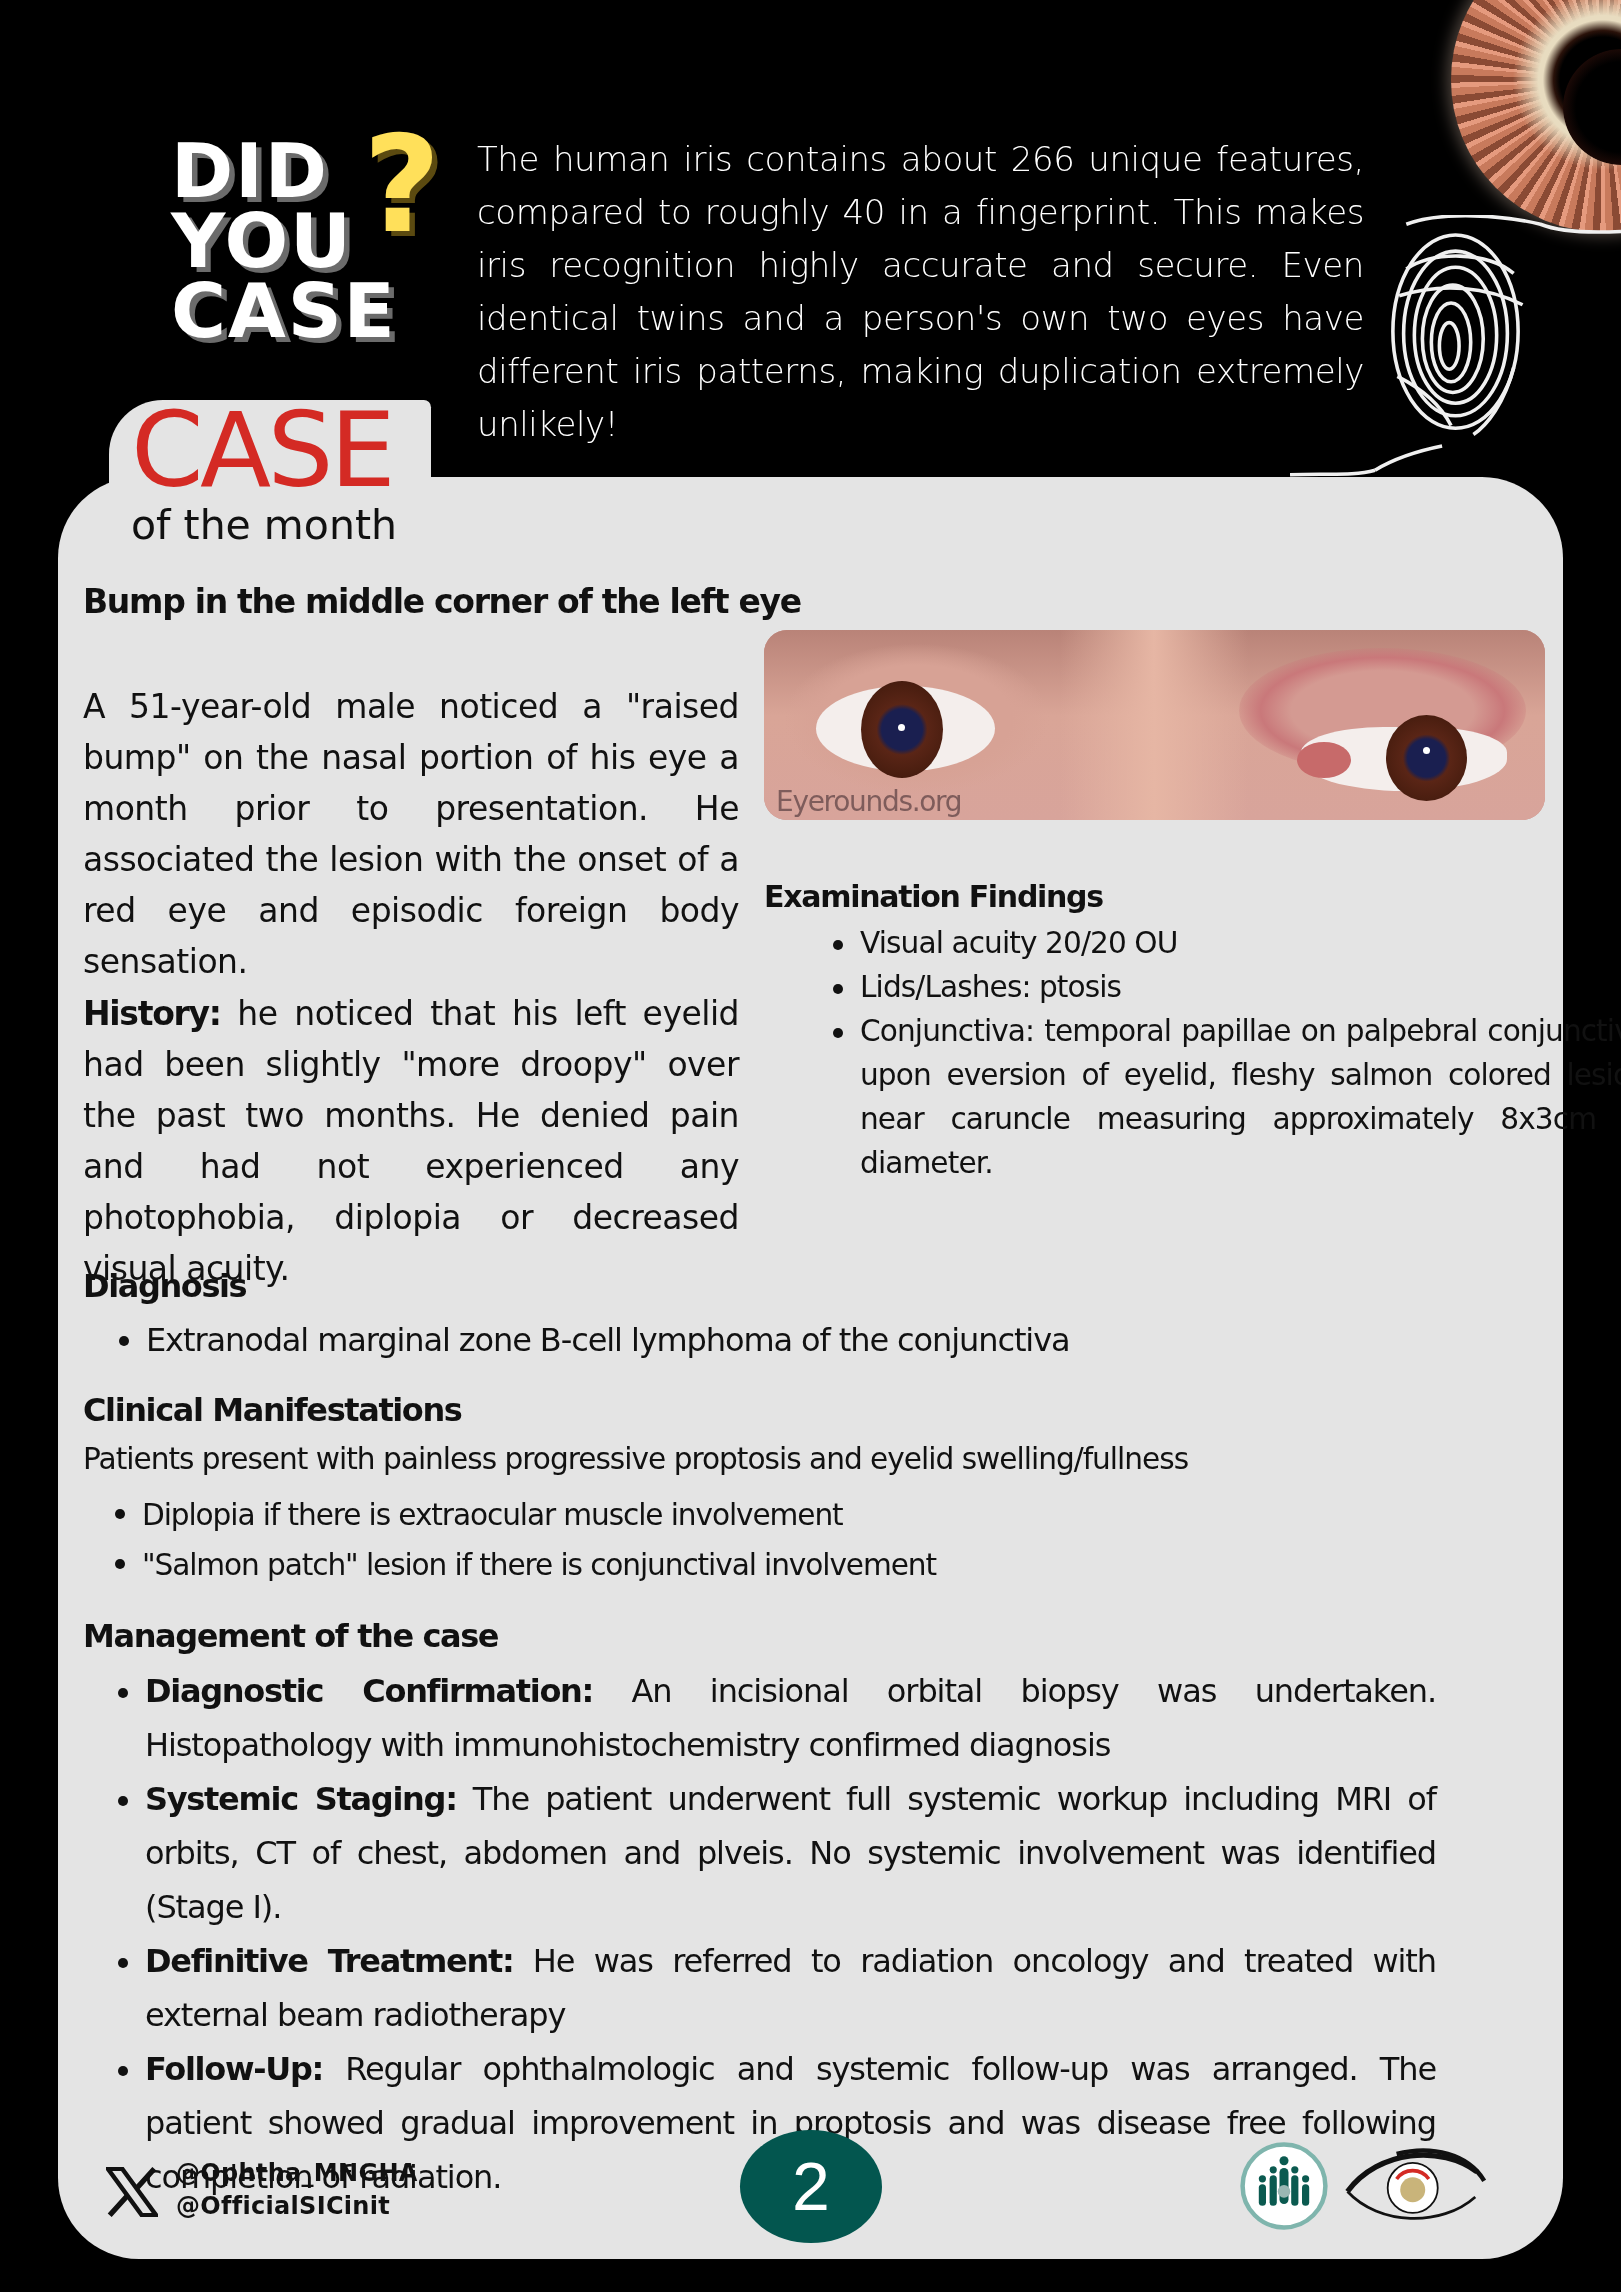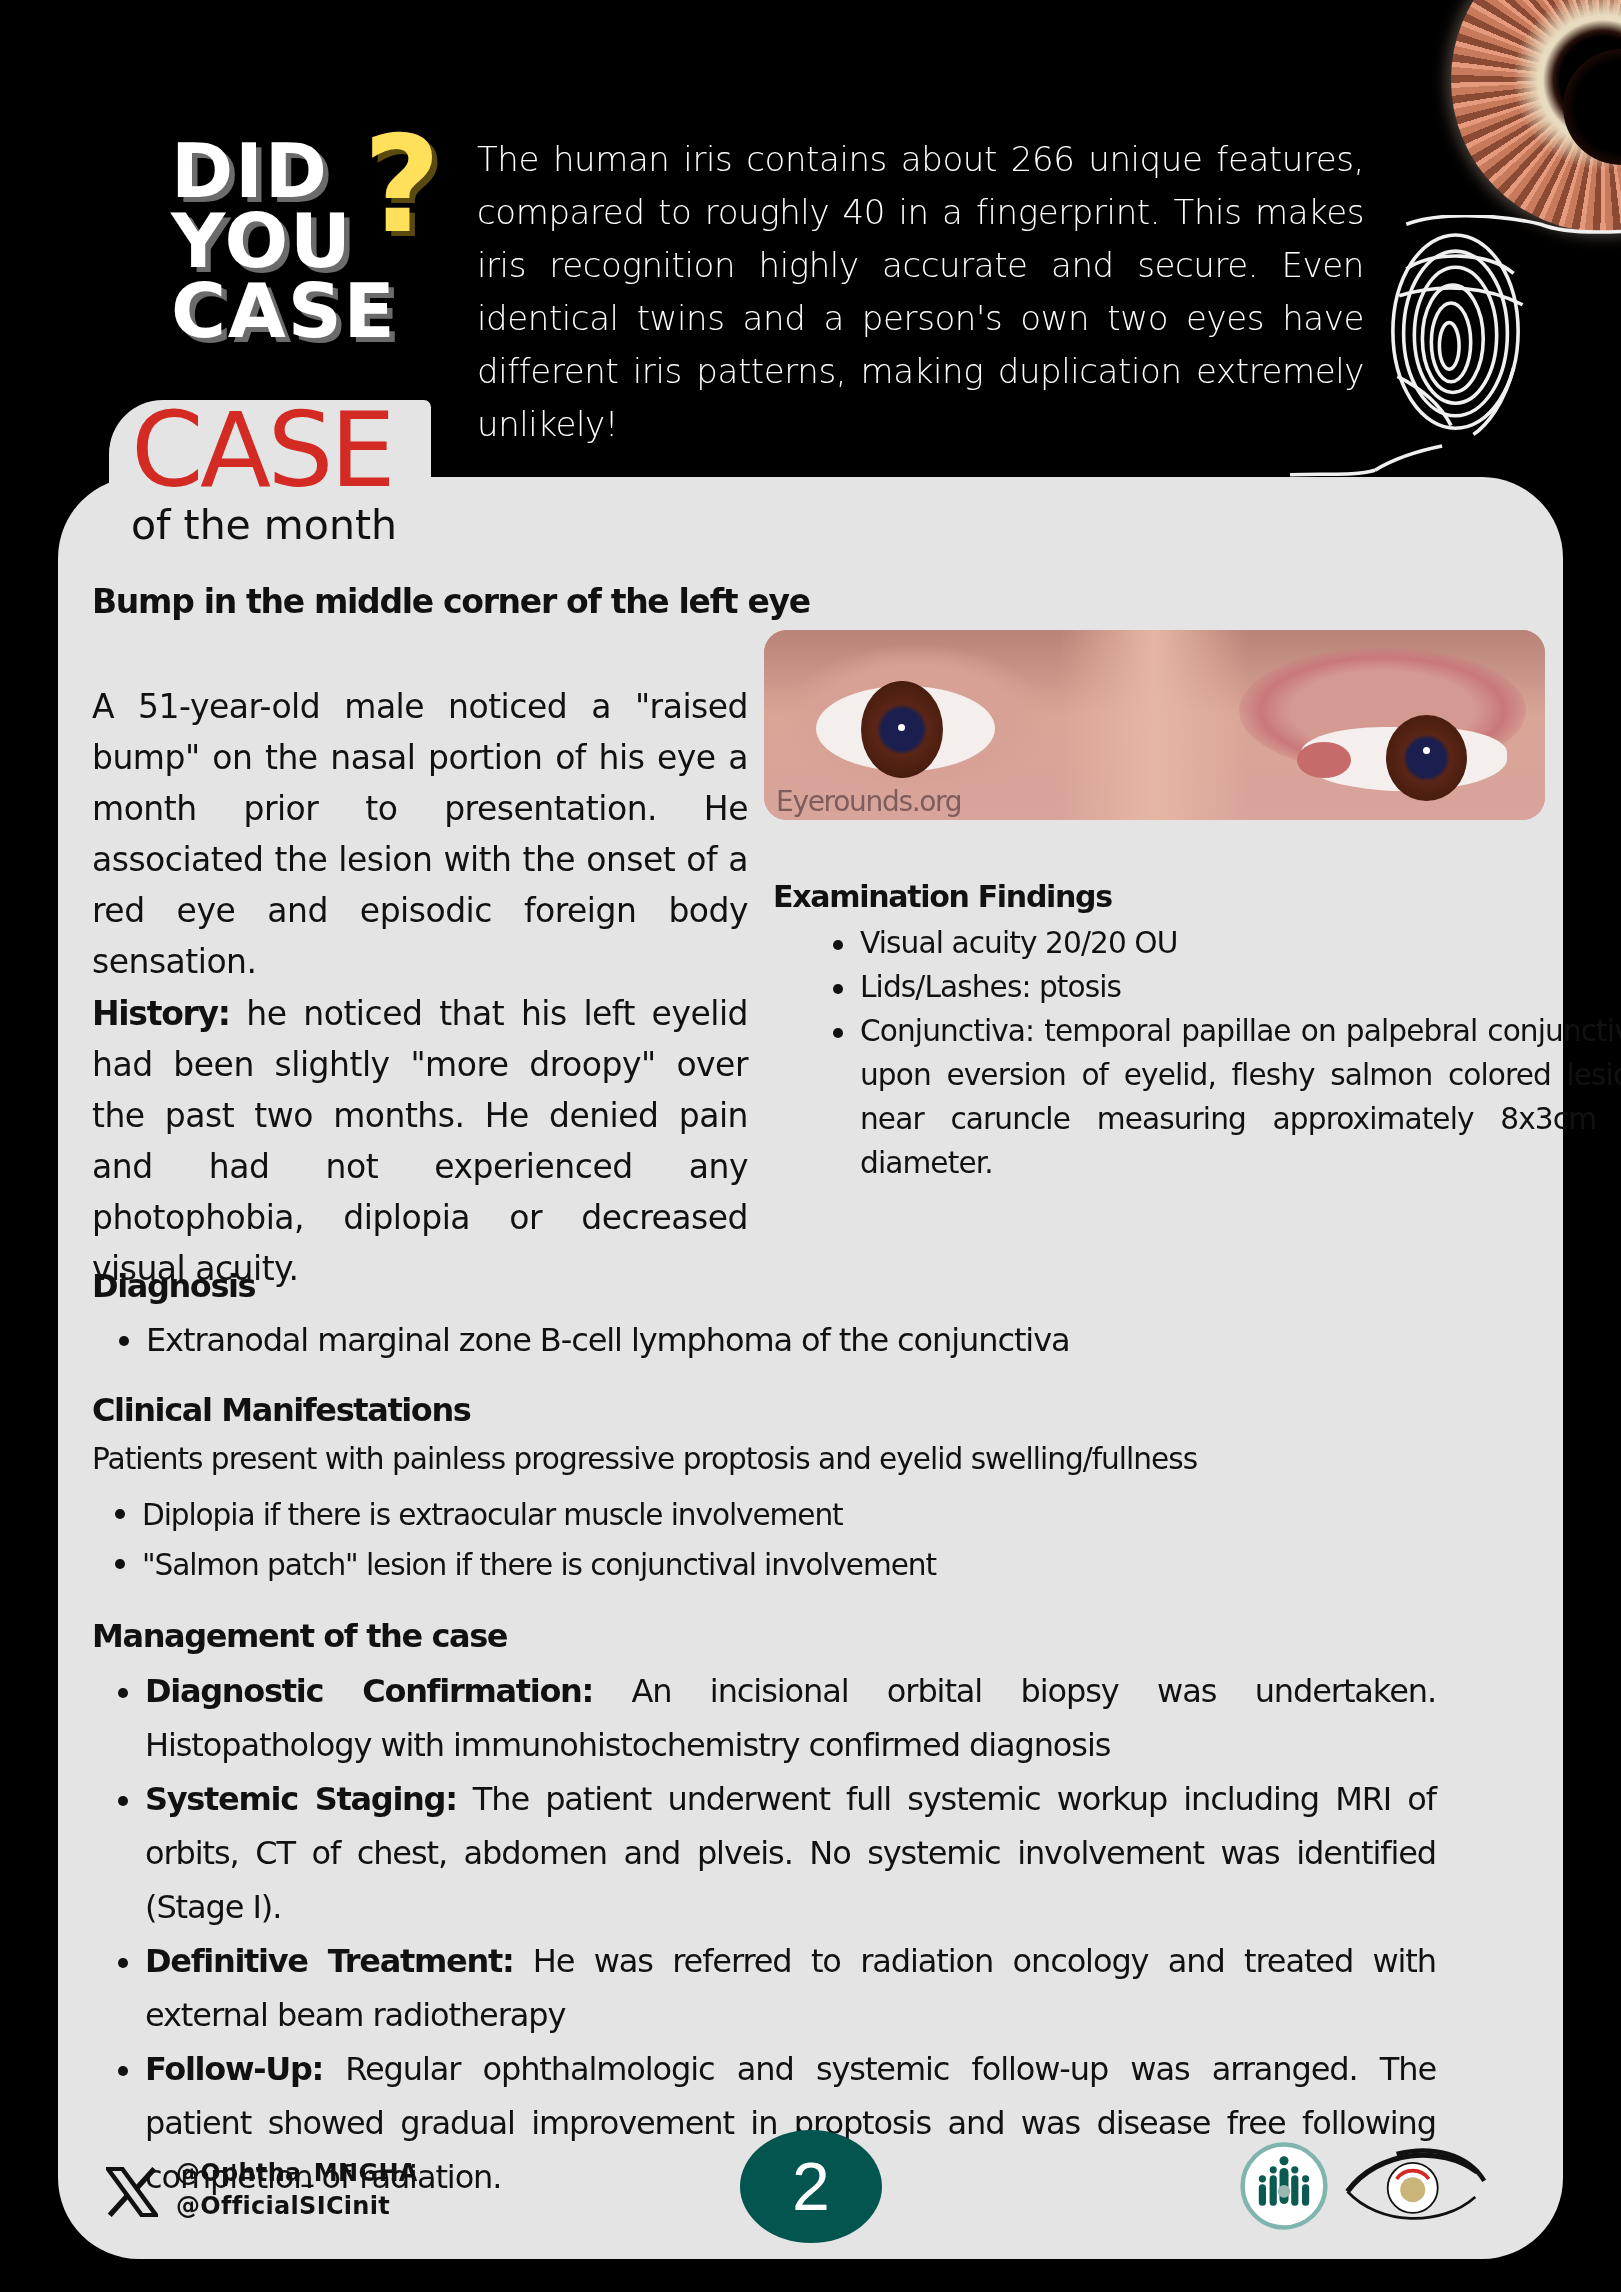--- a/index.html
+++ b/index.html
@@ -47,21 +47,21 @@
     background:#e4e4e4; border-radius:54px 7.2px 0 0;
   }
   .case-word {
     position:absolute; left:115px; top:392px; font-family:"DejaVu Sans", sans-serif;
     font-weight:normal; font-size:104px; line-height:116px; color:#d42a24; letter-spacing:-3.6px;margin-left:16px;
   }
   .case-sub {
     position:absolute; left:131px; top:498px; font-family:"DejaVu Sans", sans-serif;
     font-size:41px; line-height:54px; color:#111;
   }
-  .txt { position:absolute; color:#111; font-family:"DejaVu Sans", sans-serif;margin-left:9px; }
+  .txt { position:absolute; color:#111; font-family:"DejaVu Sans", sans-serif; }
   .title { left:83px; top:582px; font-size:33px; font-weight:bold; letter-spacing:-1.3px; }
   .para {
     left:83px; width:656px; font-size:33px; line-height:51px; text-align:justify; letter-spacing:-0.5px;
   }
   .para b { font-weight:bold; letter-spacing:-1.3px; }
   .photo {
     position:absolute; left:764px; top:630px; width:781px; height:190px; border-radius:23px;
     overflow:hidden;
     background:
       linear-gradient(90deg, rgba(0,0,0,0) 0%, rgba(0,0,0,0) 100%),

